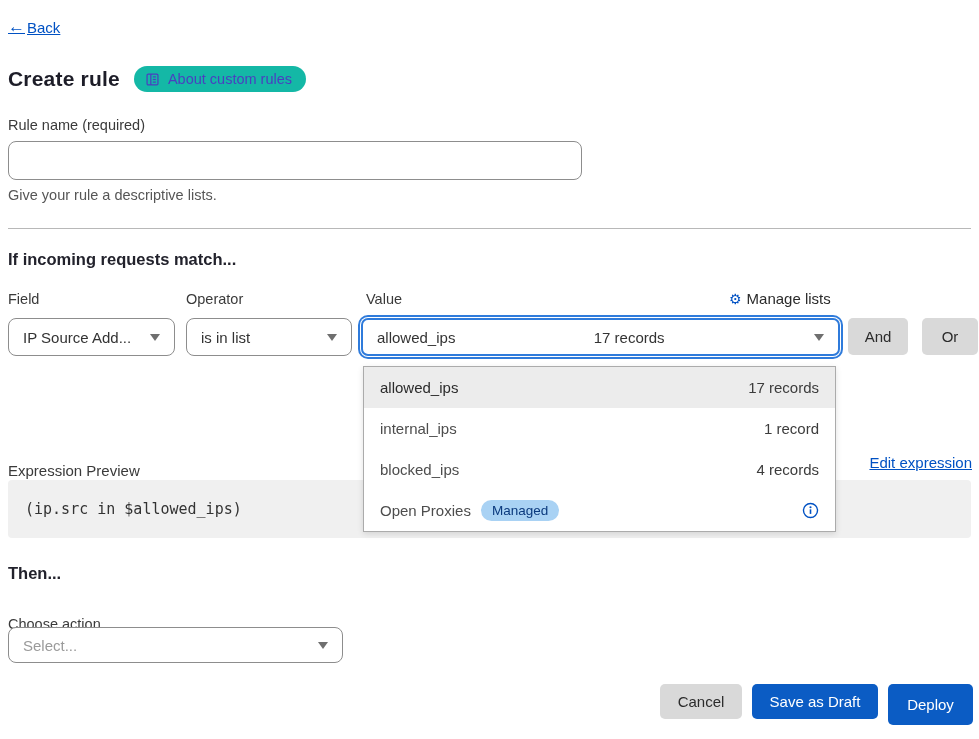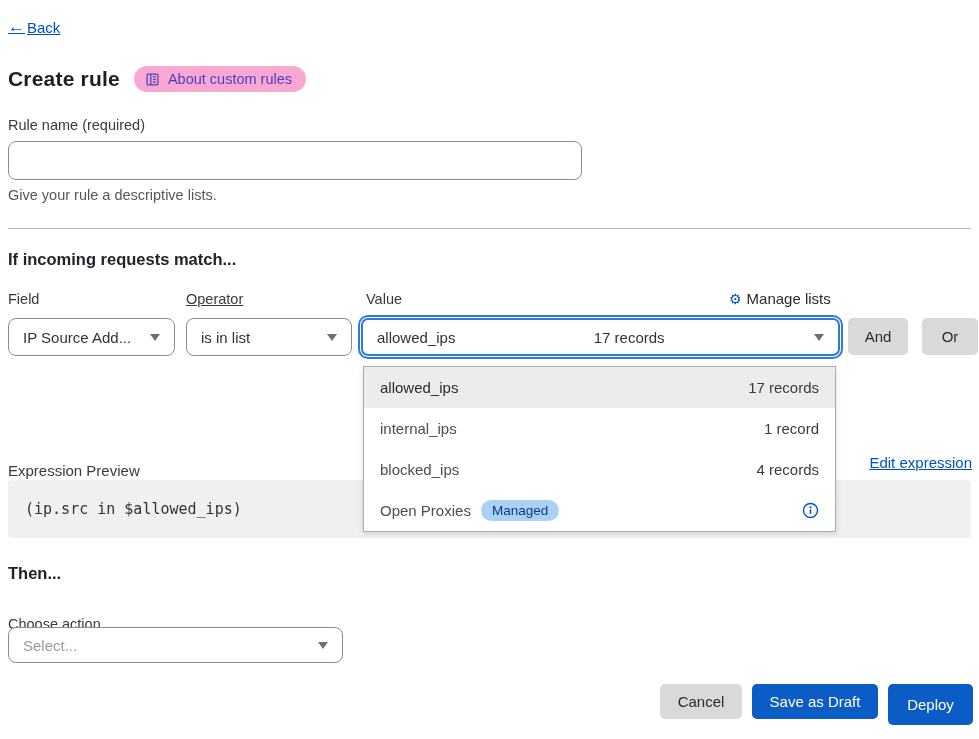--- a/index.html
+++ b/index.html
@@ -29,21 +29,21 @@
   .back-arrow { font-size: 17px; text-decoration: none; display: inline-block; }
 
   
   .title-row {
     position: absolute; left: 8px; top: 66px;
     display: flex; align-items: center; gap: 14px;
   }
   .page-title { font-size: 21px; font-weight: 700; color: #1d1d28; letter-spacing: 0.2px; }
   .about-badge {
     display: inline-flex; align-items: center; gap: 8px;
-    background: #f9a8d4; color: #4a3fc0;
+    background: #14b8a6; color: #4a3fc0;
     font-size: 14.5px;
     padding: 5px 14px 5px 11px;
     border-radius: 14px;
     cursor: pointer;
   }
   .about-badge svg { display: block; }
 
   
   .field-label { font-size: 14.5px; color: #3a3a3a; }
   .rule-name-label { position: absolute; left: 8px; top: 117px; }
@@ -60,21 +60,21 @@
   .divider {
     position: absolute; left: 8px; top: 228px; width: 963px; height: 1px;
     background: #b8b8b8;
   }
 
   .section-heading { font-weight: 700; font-size: 16.5px; color: #22222c; }
   .match-heading { position: absolute; left: 8px; top: 250px; }
 
   
   .label-field { position: absolute; left: 8px; top: 291px; }
-  .label-operator { position: absolute; left: 186px; top: 291px; text-decoration: underline; }
+  .label-operator { position: absolute; left: 186px; top: 291px; }
   .label-value { position: absolute; left: 366px; top: 291px; }
   .manage-lists {
     position: absolute; top: 290px; left: 729px; width: 111px;
     display: inline-flex; align-items: center; gap: 5px;
     font-size: 15px; white-space: nowrap;
   }
   .gear-glyph { font-size: 14px; color: #0051c3; text-decoration: none; }
 
   
   .select-box {

